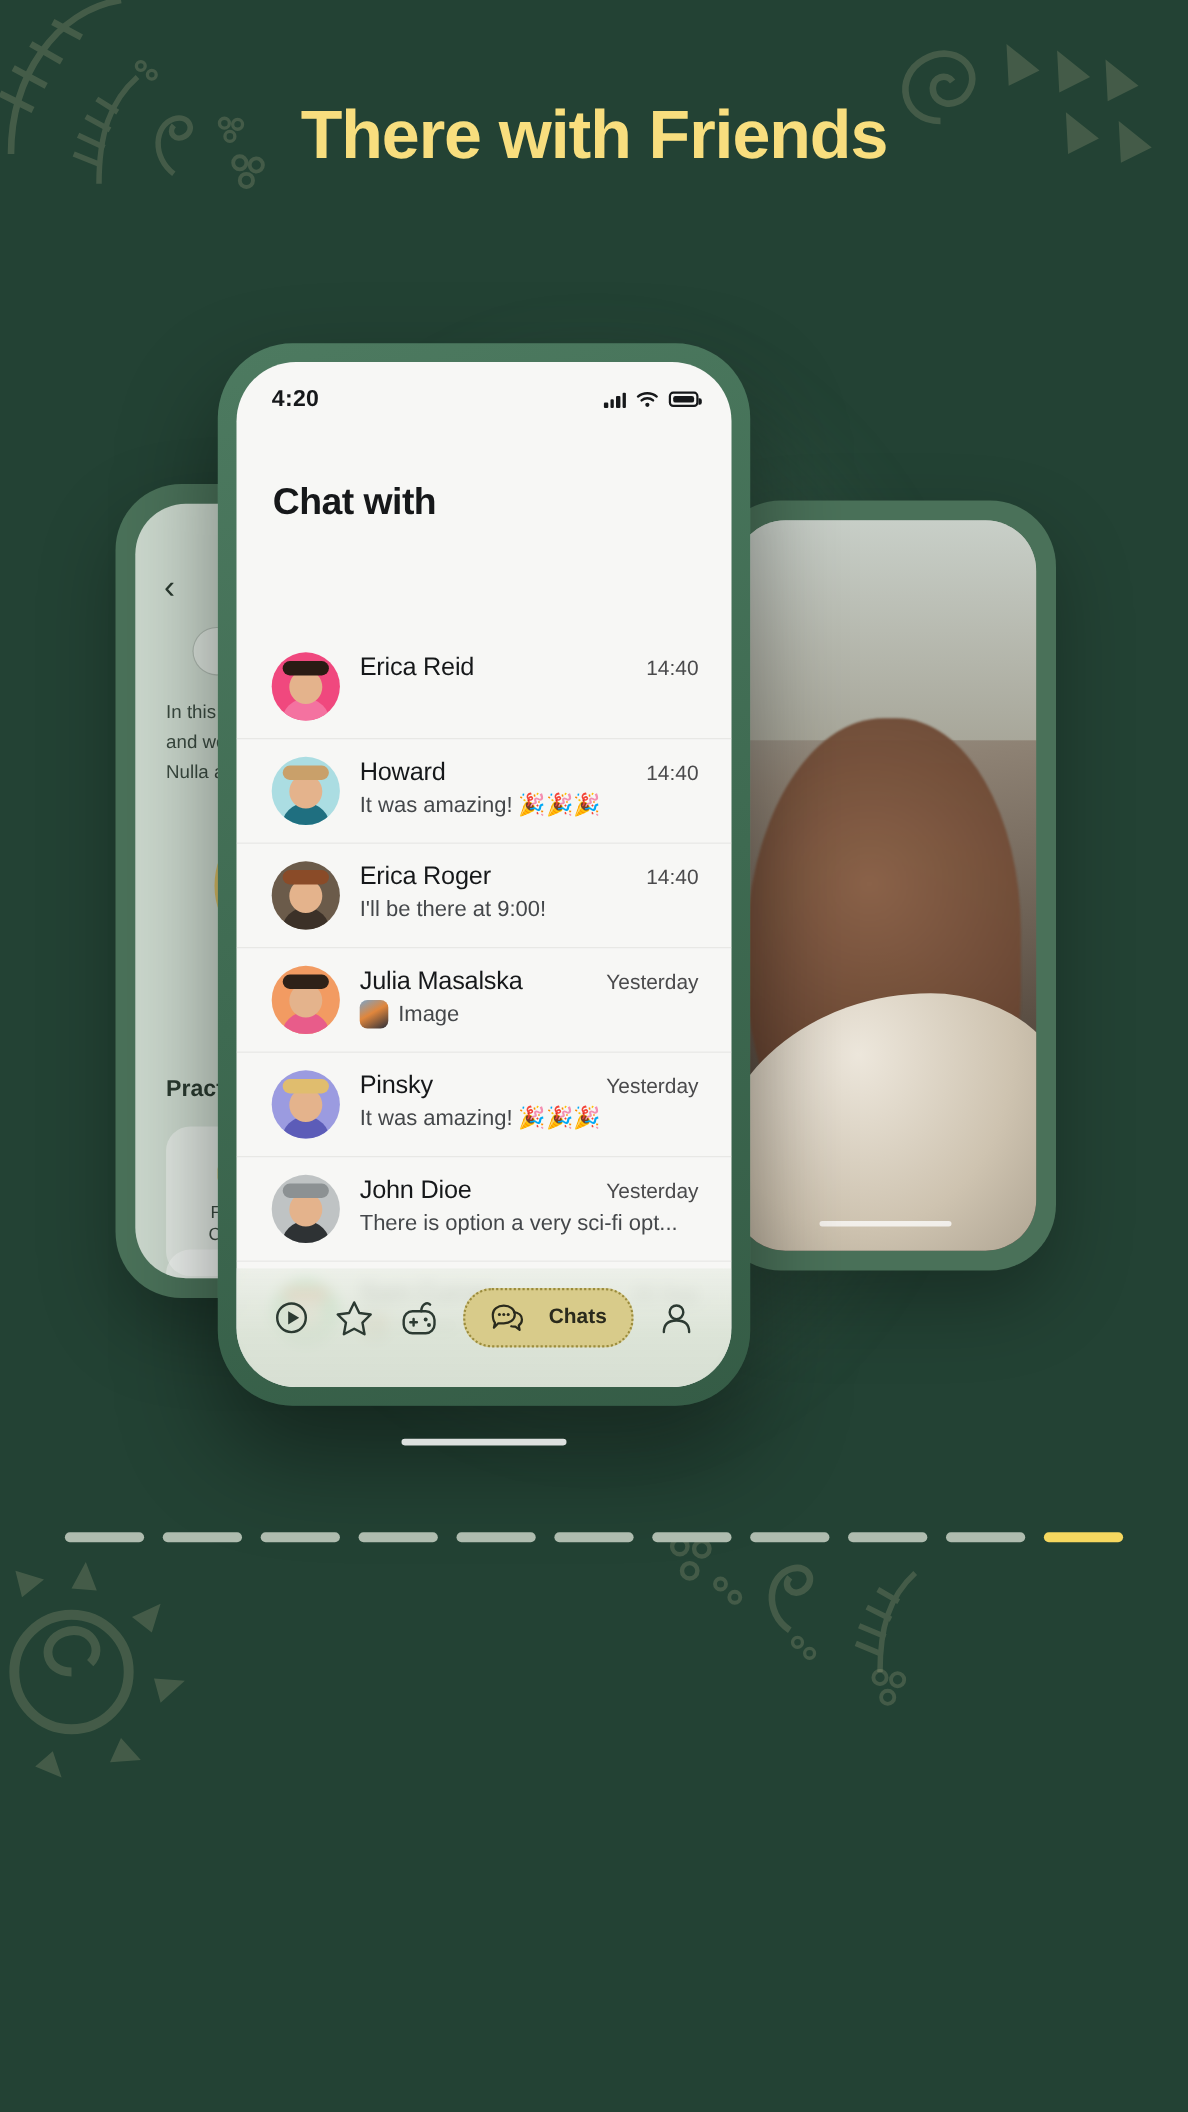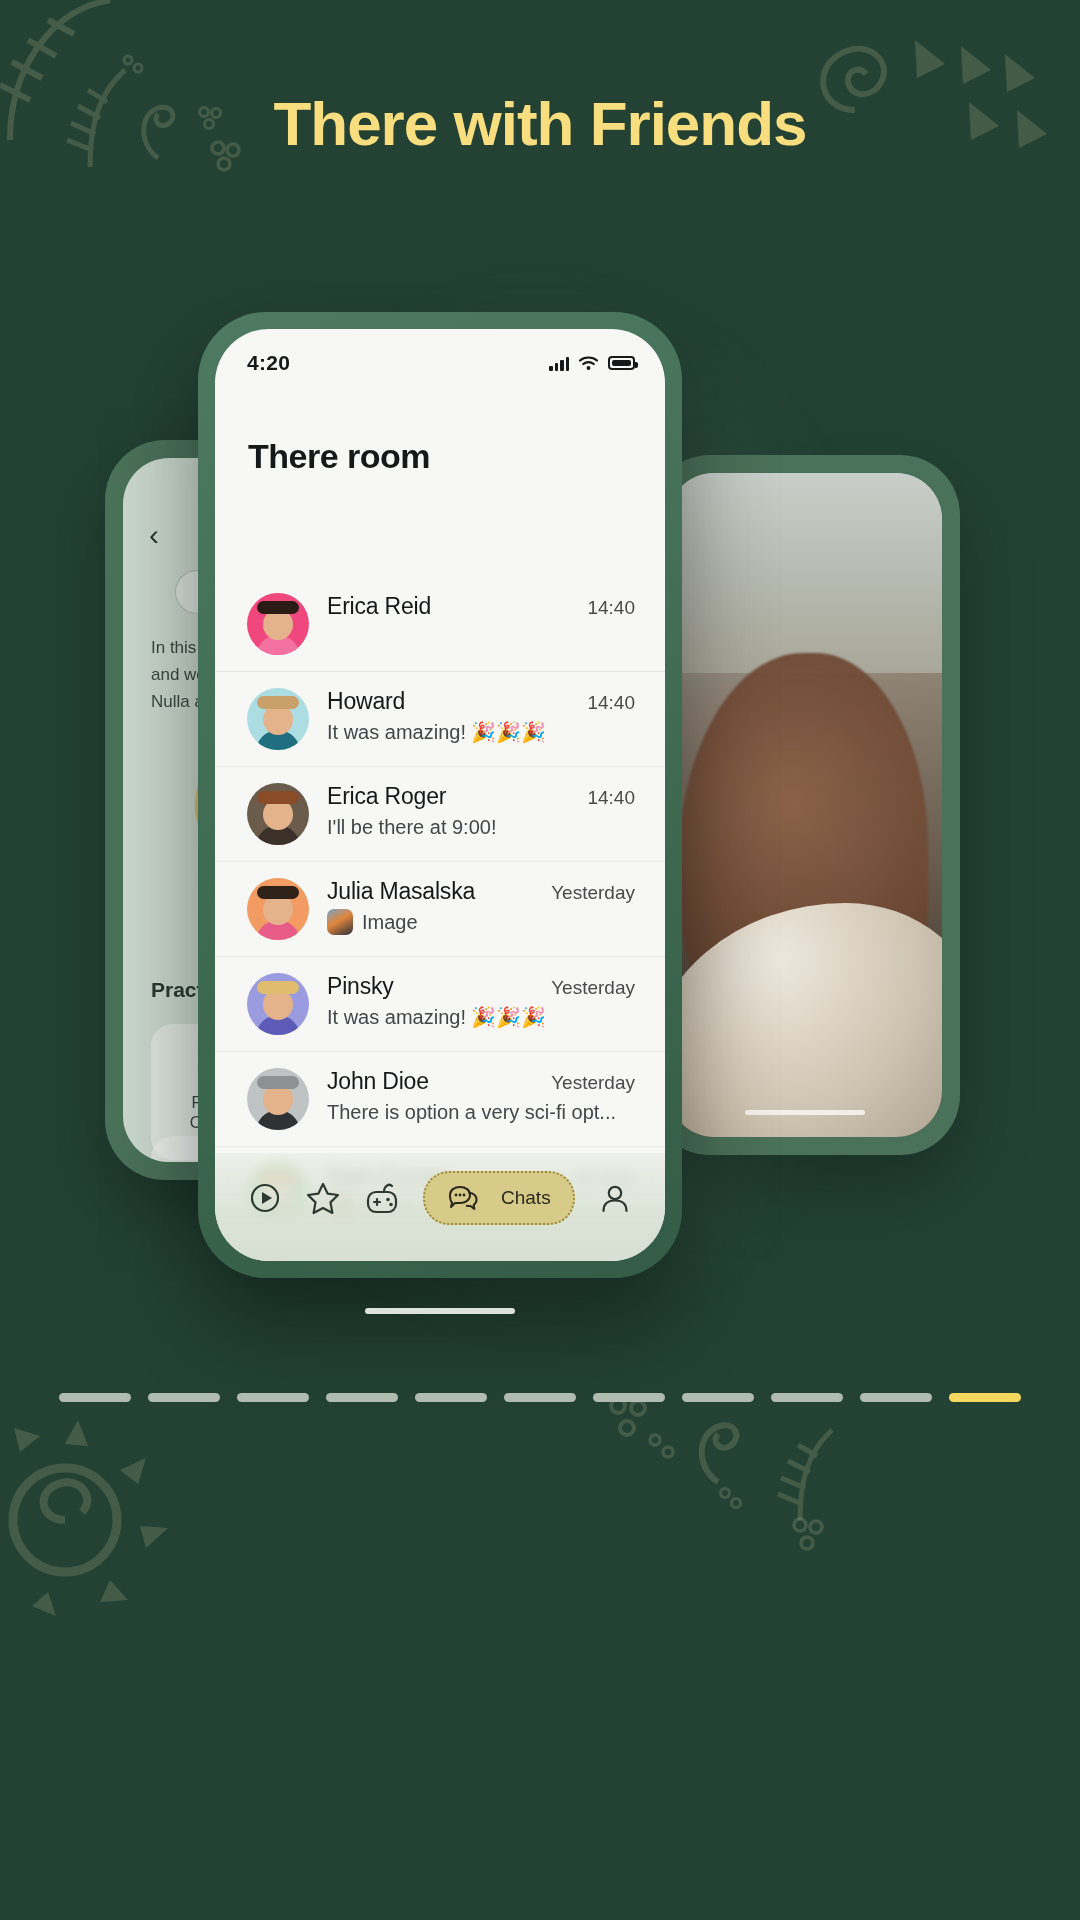--- a/index.html
+++ b/index.html
@@ -228,21 +228,21 @@
     backdrop-filter: blur(6px);
     display: flex; align-items: center; justify-content: space-around;
     padding: 0 22px 18px 22px;
     z-index: 5;
   }
   .tabitem { display:flex; align-items:center; justify-content:center; }
   .chatpill {
     display:flex; align-items:center; gap:22px;
     background:#D8CB8A; border:2px dotted #9A8B3C;
     border-radius: 26px; padding: 11px 22px;
-    font-size: 19px; font-weight: normal; color:#2A2A1C;
+    font-size: 19px; font-weight: bold; color:#2A2A1C;
   }
   .homebar {
     position: absolute; left: 50%; transform: translateX(-50%);
     bottom: -36px; width: 150px; height: 6px; border-radius: 4px;
     background: rgba(255,255,255,.85);
   }
 
   
   .dots {
     position: absolute; left: 0; right: 0; bottom: 518px;
@@ -380,21 +380,21 @@
             <path d="M2 5.5 C6.5 1.5 14.5 1.5 19 5.5" stroke="#16181A" stroke-width="2.2" fill="none" stroke-linecap="round"></path>
             <path d="M5.3 9 C8.2 6.4 12.8 6.4 15.7 9" stroke="#16181A" stroke-width="2.2" fill="none" stroke-linecap="round"></path>
             <circle cx="10.5" cy="13" r="1.9" fill="#16181A"></circle>
           </svg>
           <span class="batt">
               <i></i>
             </span>
         </div>
       </div>
 
-      <div class="page-title">There room</div>
+      <div class="page-title">Chat with</div>
 
 
       <div class="chatlist" id="chatlist">
           <div class="chatrow">
             <div class="avatar" style="background: rgb(240, 72, 126);">
               <span class="body" style="background:#F472A0"></span>
               <span class="head"></span>
               <span class="hat" style="background:#2A1B14"></span>
             </div>
             <div class="rowmain">

